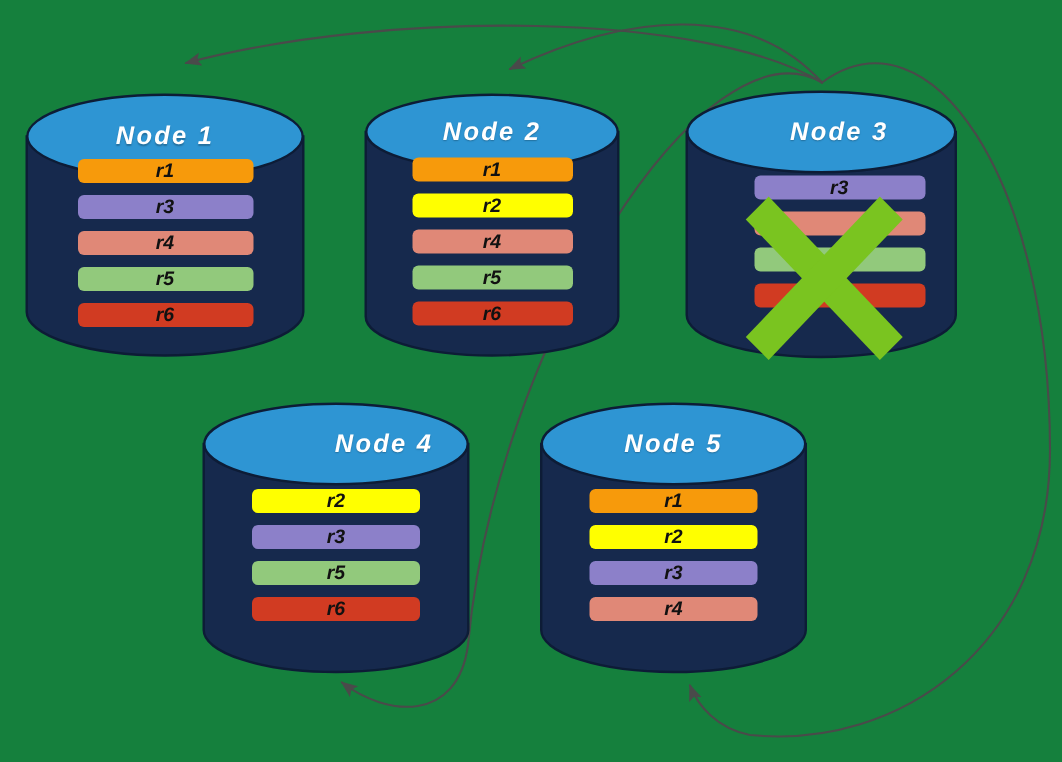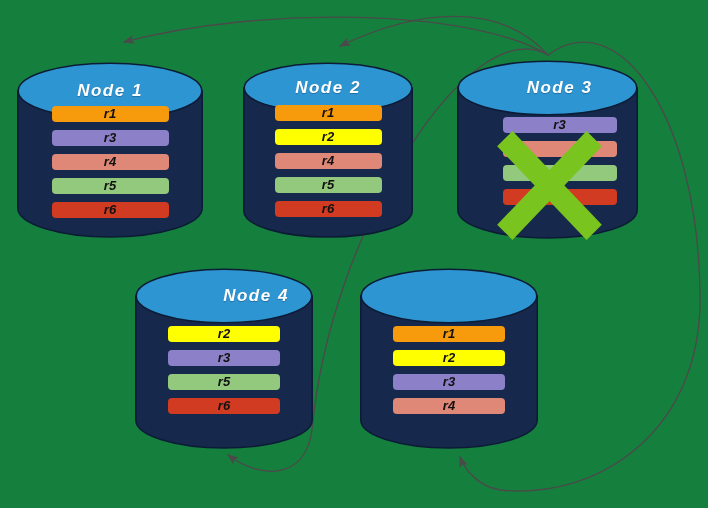--- a/index.html
+++ b/index.html
@@ -152,20 +152,21 @@
           <div class="record" style="width: 112px; height: 16px; background: rgb(140, 128, 201);"><span>r3</span></div>
           <div class="record" style="width: 112px; height: 16px; background: rgb(146, 201, 124);"><span>r5</span></div>
           <div class="record" style="width: 112px; height: 16px; background: rgb(209, 59, 34);"><span>r6</span></div>
         </div>
       </div>
       <div class="node" style="left: 360px; top: 268px; width: 178px; height: 180px;">
         <svg class="shell" width="178" height="180" viewBox="0 0 178 180">
           <path d="M 0.8,28 L 0.8,152 A 88.2 28 0 0 0 177.2 152 L 177.2,28 Z" fill="#16294d" stroke="#0d1c36" stroke-width="1.6"></path>
           <ellipse cx="89" cy="28" rx="87.8" ry="26.8" fill="#2e95d3" stroke="#0d1c36" stroke-width="1.6"></ellipse>
         </svg>
+        <div class="node-title" style="top: 18px;">Node  5</div>
         <div class="records" style="top: 58px; gap: 8px;">
           <div class="record" style="width: 112px; height: 16px; background: rgb(247, 154, 11);"><span>r1</span></div>
           <div class="record" style="width: 112px; height: 16px; background: rgb(255, 255, 0);"><span>r2</span></div>
           <div class="record" style="width: 112px; height: 16px; background: rgb(140, 128, 201);"><span>r3</span></div>
           <div class="record" style="width: 112px; height: 16px; background: rgb(224, 136, 119);"><span>r4</span></div>
         </div>
       </div>
     </div>
 
 </div>

